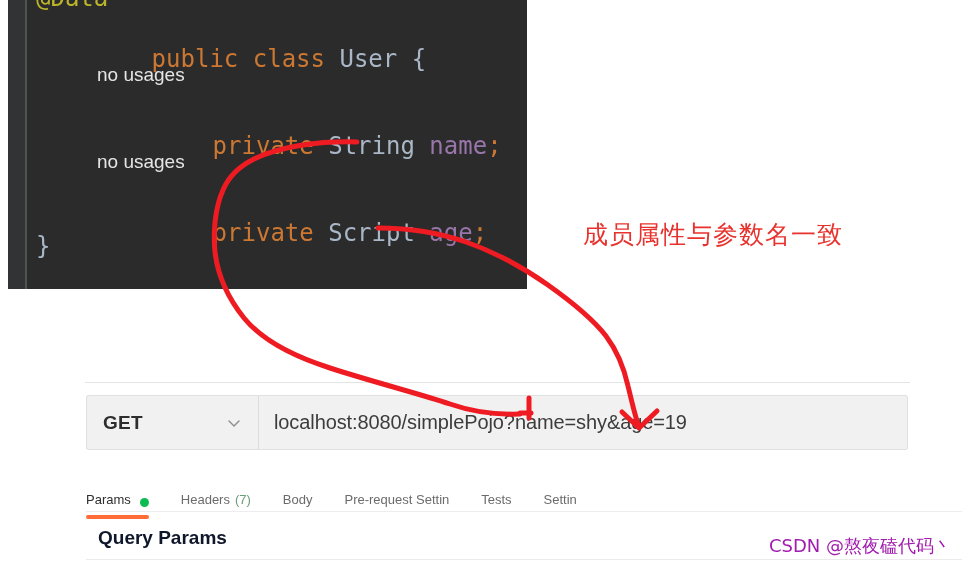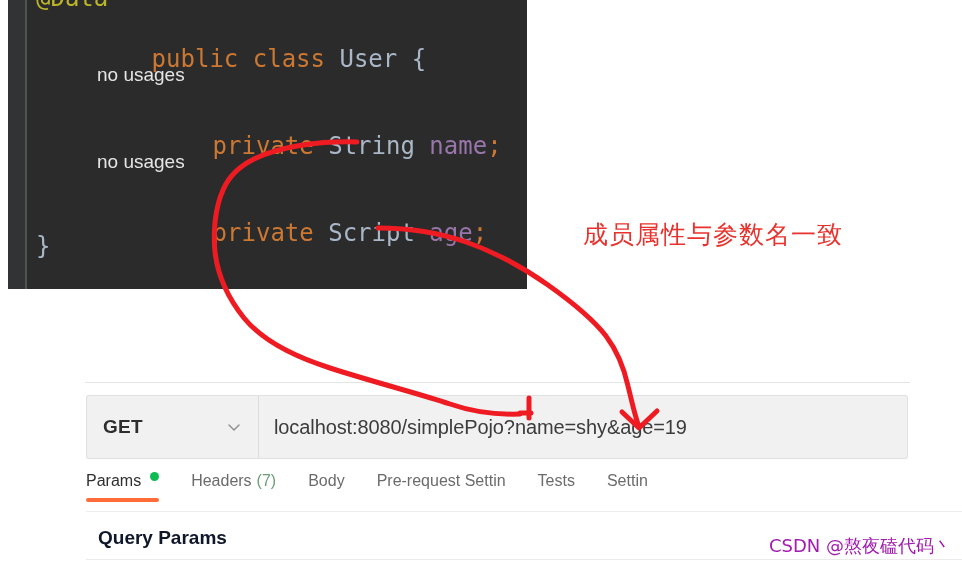--- a/index.html
+++ b/index.html
@@ -101,21 +101,21 @@
     top: 382px;
     width: 825px;
     height: 1px;
     background: #e4e4e4;
   }
   #url-row {
     position: absolute;
     left: 86px;
     top: 395px;
     width: 822px;
-    height: 64px;
+    height: 55px;
     display: flex;
     align-items: stretch;
   }
   #method-select {
     width: 173px;
     background: #f1f1f1;
     border: 1px solid #e0e0e0;
     border-right: 1px solid #dcdcdc;
     border-radius: 3px 0 0 3px;
     display: flex;
@@ -159,26 +159,27 @@
     left: 86px;
     top: 472px;
     height: 42px;
     display: flex;
     align-items: flex-start;
     white-space: nowrap;
   }
   .tab {
     position: relative;
     display: flex;
-    align-items: flex-start;
-    font-size: 16px;
+    align-items: flex-end;
+    font-size: 13px;
     color: #6b6b6b;
     padding: 0 0 12px 0;
     margin-right: 32px;
     cursor: pointer;
+    margin-top: 20px;
   }
   .tab.active { color: #2f2f2f; }
   .tab-dot {
     width: 9px;
     height: 9px;
     border-radius: 50%;
     background: #0cbb52;
     margin-left: 9px;
     display: inline-block;
   }

